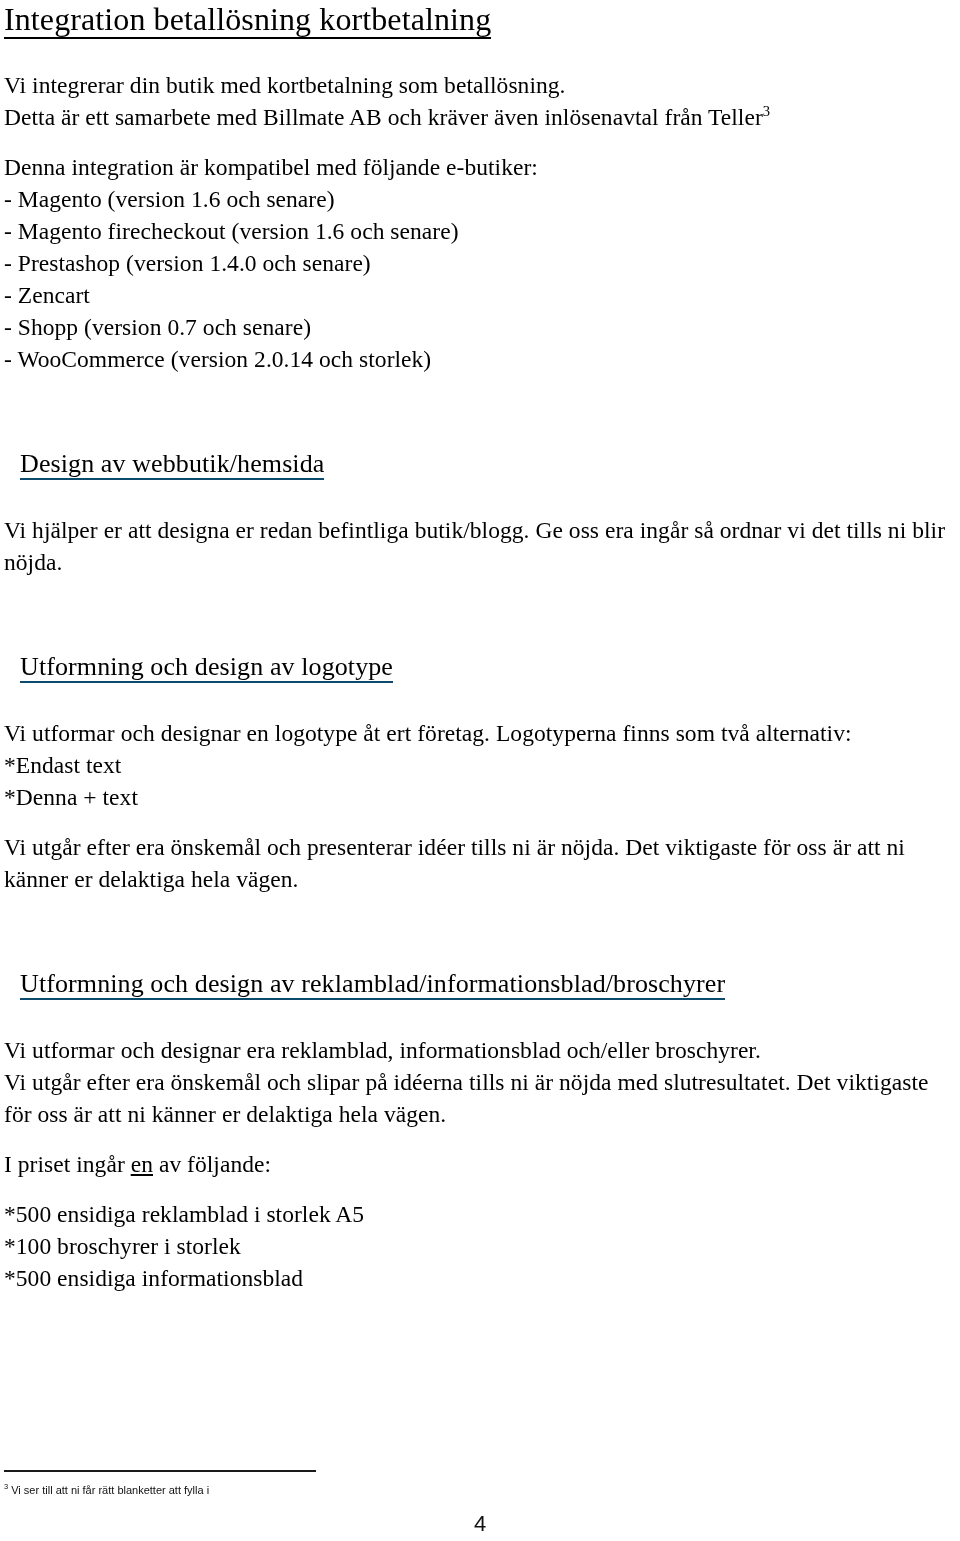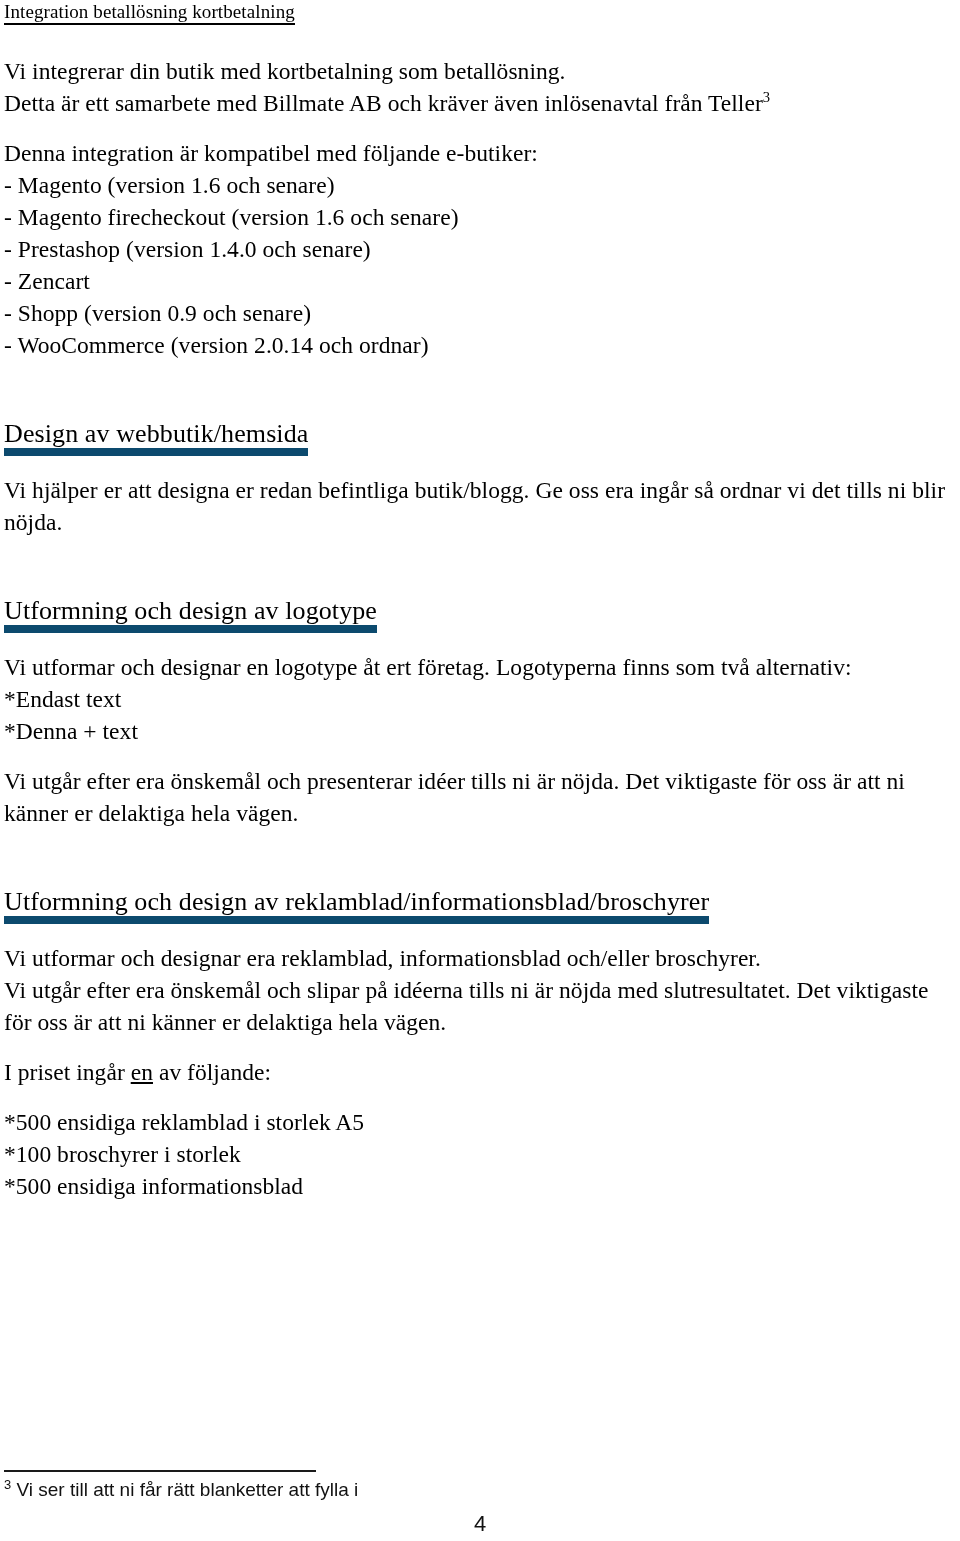--- a/index.html
+++ b/index.html
@@ -19,39 +19,39 @@
   .page {
     position: relative;
     width: 960px;
     height: 1541px;
     box-sizing: border-box;
     padding: 0 6px 0 4px;
   }
 
   
   h1.doc-title {
-    font-size: 19px;
+    font-size: 32px;
     font-weight: normal;
     line-height: 1.08;
     margin: 0;
     padding: 2px 0 0 0;
     display: inline-block;
     border-bottom: 2px solid #000;
     letter-spacing: 0.1px;
   }
   .title-row { line-height: 0; }
 
   h2.section-title {
     font-size: 26px;
     font-weight: normal;
     line-height: 1.12;
-    margin: 0;
+    margin: 16px;
     padding: 0;
     display: inline-block;
-    border-bottom: 8px solid #0c4a6e;
+    border-bottom: 2px solid #0c4a6e;
     letter-spacing: 0.1px;
     font-family: Liberation Serif, serif;
   }
   .section-row { line-height: 0; }
 
   
   p.para, .line {
     font-size: 23.5px;
     line-height: 32px;
     margin: 0;
@@ -81,21 +81,21 @@
     width: 950px;
   }
   .footnote-rule {
     width: 312px;
     height: 0;
     border-top: 2px solid #1a1a1a;
     margin: 0 0 7px 0;
   }
   .footnote-text {
     font-family: "Liberation Sans", "DejaVu Sans", sans-serif;
-    font-size: 19px;
+    font-size: 11px;
     line-height: 22px;
     margin: 0;
     color: #111111;
   }
   .footnote-text sup {
     font-size: 0.68em;
     vertical-align: super;
     line-height: 0;
   }
   .page-number {
@@ -126,22 +126,22 @@
 
   <div class="spacer-sm"></div>
 
   <p class="para">Denna integration är kompatibel med följande e-butiker:</p>
 
   <div class="shoplist">
     <div class="line">- Magento (version 1.6 och senare)</div>
     <div class="line">- Magento firecheckout (version 1.6 och senare)</div>
     <div class="line">- Prestashop (version 1.4.0 och senare)</div>
     <div class="line">- Zencart</div>
-    <div class="line">- Shopp (version 0.9 och senare)</div>
-    <div class="line">- WooCommerce (version 2.0.14 och ordnar)</div>
+    <div class="line">- Shopp (version 0.7 och senare)</div>
+    <div class="line">- WooCommerce (version 2.0.14 och storlek)</div>
   </div>
 
   <div class="spacer-xl"></div>
 
   <div class="section-row">
     <h2 class="section-title">Design av webbutik/hemsida</h2>
   </div>
 
   <div class="spacer-sm"></div>
 

